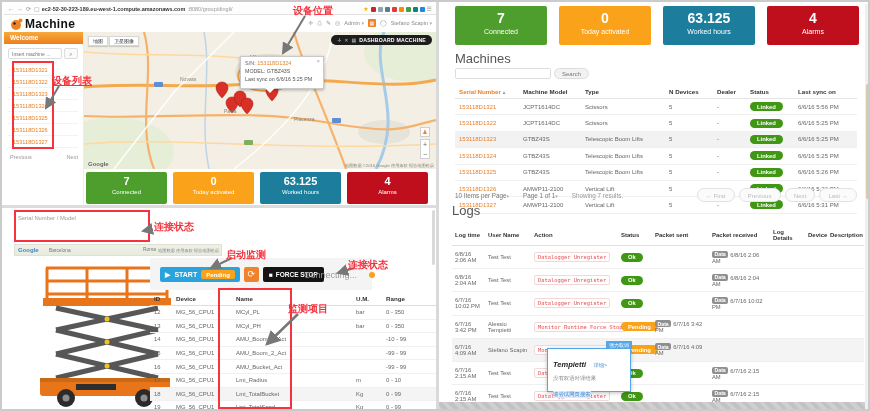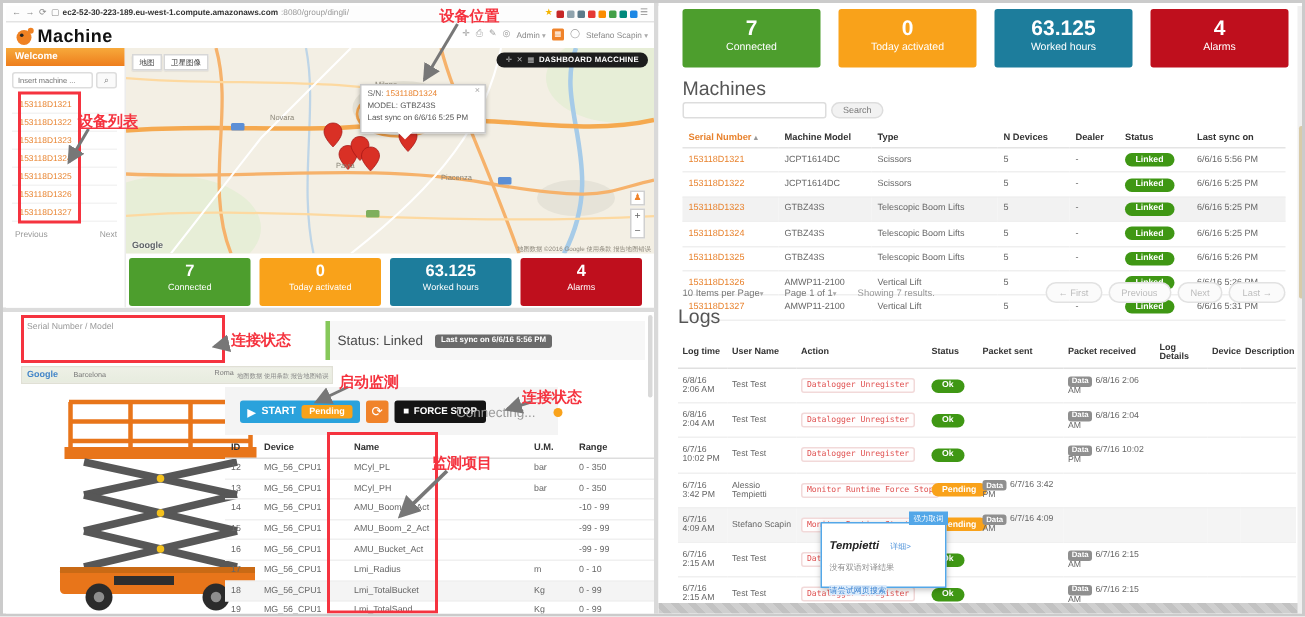--- a/index.html
+++ b/index.html
@@ -338,25 +338,20 @@
             <path d="M0,0 L6,3 L0,6 Z" fill="#777"></path>
           </marker>
         </defs>
       <line x1="301" y1="12" x2="279" y2="49" stroke="#777" stroke-width="2" marker-end="url(#m1)"></line>
       <line x1="55" y1="82" x2="42" y2="104" stroke="#777" stroke-width="2" marker-end="url(#m1)"></line>
     </svg>
   </div>
 
   <div id="q2" class="abs">
     <div class="ser-label">Serial Number / Model</div>
-    <div class="status-strip">
-      <span class="gbar"></span>
-      <span class="status-txt">Status: Linked</span>
-      <span class="sync-badge">Last sync on 6/6/16 5:56 PM</span>
-    </div>
     <div class="mapstrip">
       <span class="g">Google</span>
       <span class="c1">Barcelona</span>
       <span class="c2">Roma</span>
       <span class="lk">地图数据  使用条款  报告地图错误</span>
     </div>
 
     <svg class="lift" width="162" height="148" viewBox="0 0 162 148">
       <g stroke="#e8751a" stroke-width="3" fill="none">
         <line x1="30" y1="8" x2="152" y2="8"></line>

